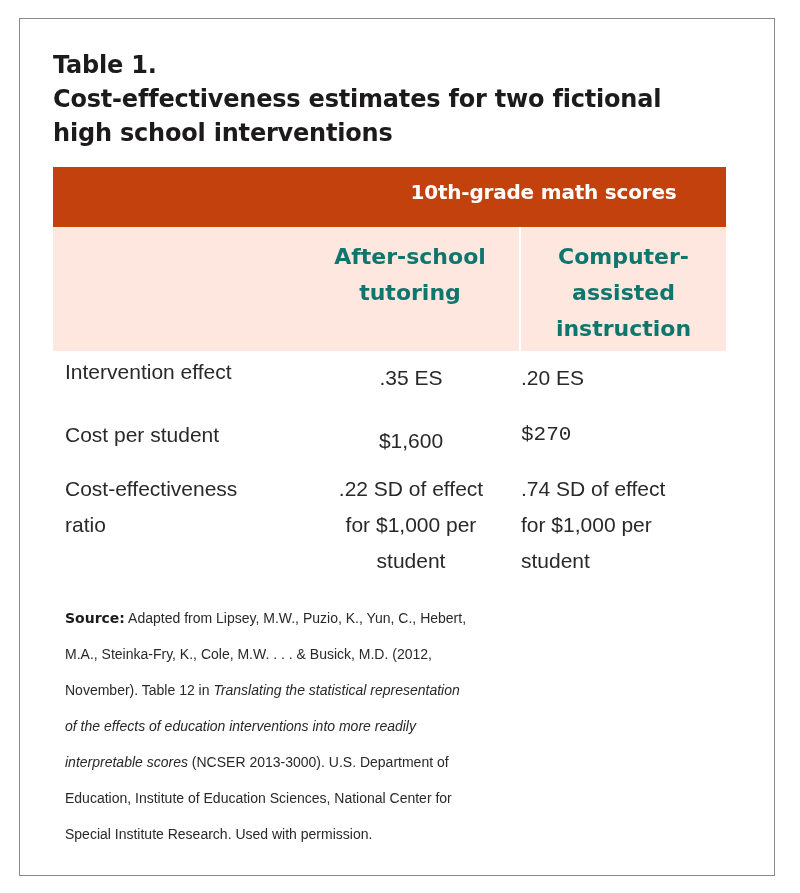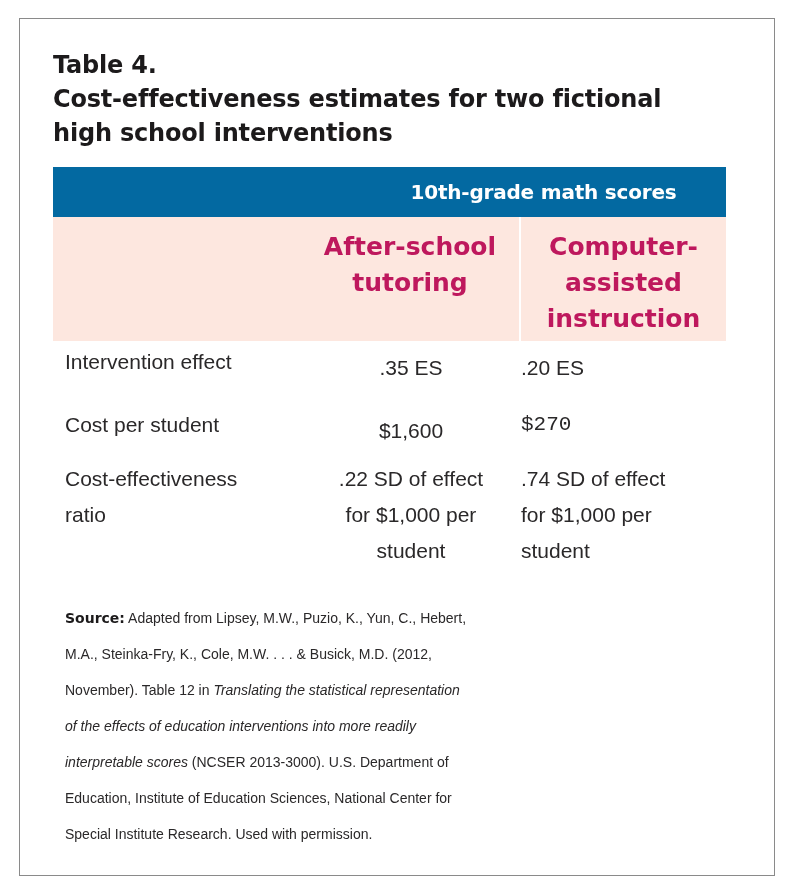--- a/index.html
+++ b/index.html
@@ -5,48 +5,48 @@
     html, body { margin: 0; padding: 0; background: #ffffff; }
     body { width: 800px; height: 893px; position: relative; overflow: hidden;
            font-family: "Liberation Sans", "DejaVu Sans", sans-serif; color: #231f20; }
     .frame { position: absolute; left: 19px; top: 18px; width: 756px; height: 858px;
              border: 1.5px solid #8a8a8a; box-sizing: border-box; background: #fff; }
     .title { position: absolute; left: 53px; top: 48px; width: 680px;
              font-family: "DejaVu Sans", sans-serif; font-weight: bold; font-size: 24px;
              line-height: 34px; color: #1c1a1b; letter-spacing: -0.2px; }
     .title div { white-space: nowrap; }
     .tbl { position: absolute; left: 53px; top: 167px; width: 673px; }
-    .band { height: 50px; background: #0369a1; position: relative; }
+    .band { height: 60px; background: #c2410c; position: relative; }
     .band-label { position: absolute; left: 308px; width: 365px; top: 0; height: 47px;
                   line-height: 50px; text-align: center; color: #fff; font-weight: bold;
                   font-family: "DejaVu Sans", sans-serif; font-size: 20px; letter-spacing: -0.2px; }
     .colhead { height: 124px; background: #fde7df; position: relative; }
     .divider { position: absolute; left: 466px; top: 0; width: 2px; height: 124px; background: #ffffff; }
     .ch { position: absolute; top: 12px; text-align: center; font-weight: bold;
-          font-family: "DejaVu Sans", sans-serif; font-size: 25px; line-height: 36px; color: #be185d; }
+          font-family: "DejaVu Sans", sans-serif; font-size: 22px; line-height: 36px; color: #0f766e; }
     .ch1 { left: 262px; width: 190px; }
     .ch2 { left: 468px; width: 205px; }
     .row { position: relative; }
     .cell { position: absolute; font-size: 21px; line-height: 36px; color: #2a2829; }
     .c0 { left: 12px; width: 250px; }
     .c1 { left: 258px; width: 200px; text-align: center; }
     .c2 { left: 468px; width: 205px; }
     .source { position: absolute; left: 65px; top: 600px; width: 700px;
               font-size: 14px; line-height: 36px; color: #2a2829; }
     .source .lbl { font-weight: bold; font-family: "DejaVu Sans", sans-serif; color: #1c1a1b; }
     .source .line { white-space: nowrap; }
     .source i { font-style: italic; text-align: center; }
   </style>
 </head>
 <body>
 
 <div class="frame"></div>
 
 <div class="title">
-  <div>Table 4.</div>
+  <div>Table 1.</div>
   <div>Cost-effectiveness estimates for two fictional</div>
   <div>high school interventions</div>
 </div>
 
 <div class="tbl">
   <div class="band">
     <div class="band-label">10th-grade math scores</div>
   </div>
   <div class="colhead">
     <div class="divider"></div>

